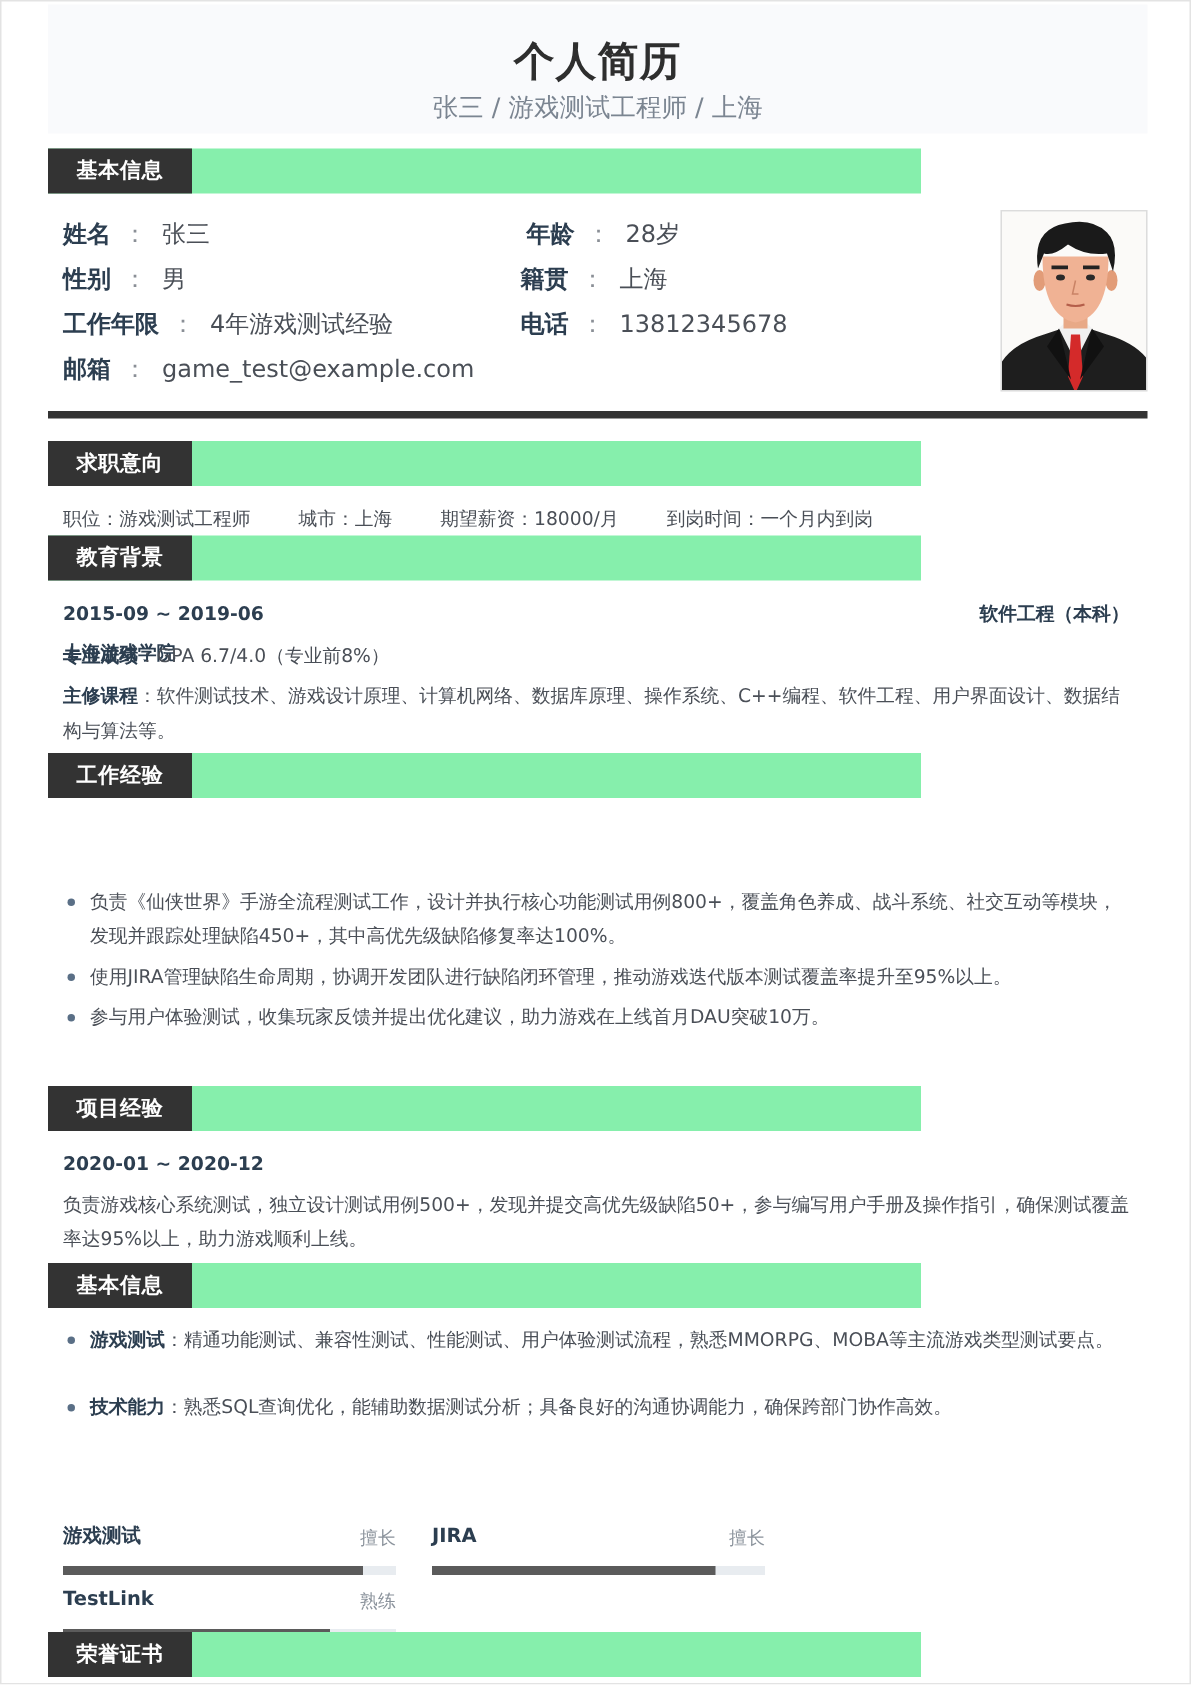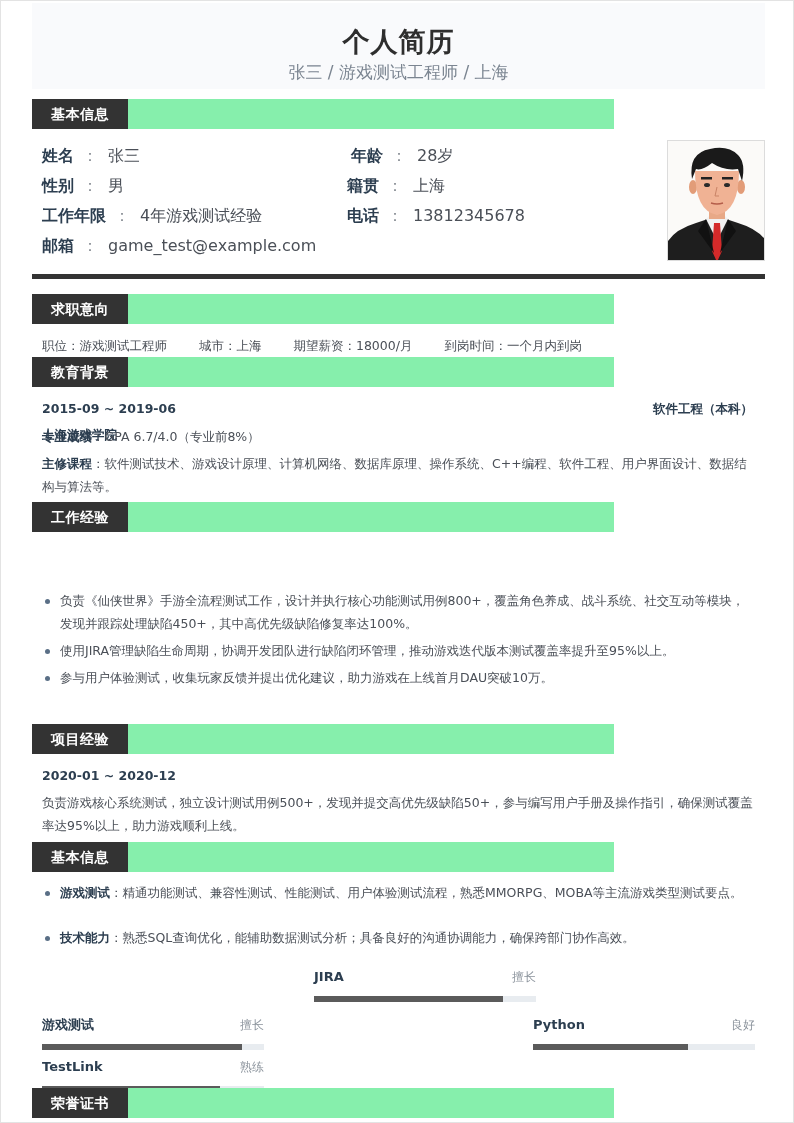--- a/index.html
+++ b/index.html
@@ -165,32 +165,25 @@
     <li style="margin-top:22px;"><span class="lbl">技术能力</span><span>：熟悉SQL查询优化，能辅助数据测试分析；具备良好的沟通协调能力，确保跨部门协作高效。</span></li>
   </ul>
 
   <div class="skill" style="left:41px; top:1015px;">
     <span class="name">游戏测试</span>
     <span class="level">擅长</span>
     <div class="track">
         <div class="fill" style="width:90%;"></div>
       </div>
   </div>
-  <div class="skill" style="left:287px; top:967px;margin-left:26px;">
+  <div class="skill" style="left:287px; top:1015px;">
     <span class="name">JIRA</span>
     <span class="level">擅长</span>
     <div class="track">
         <div class="fill" style="width:85%;"></div>
-      </div>
-  </div>
-  <div class="skill" style="left:532px; top:1015px;">
-    <span class="name">Python</span>
-    <span class="level">良好</span>
-    <div class="track">
-        <div class="fill" style="width:70%;"></div>
       </div>
   </div>
   <div class="skill" style="left:41px; top:1057px;">
     <span class="name">TestLink</span>
     <span class="level">熟练</span>
     <div class="track">
         <div class="fill" style="width:80%;"></div>
       </div>
   </div>
 

